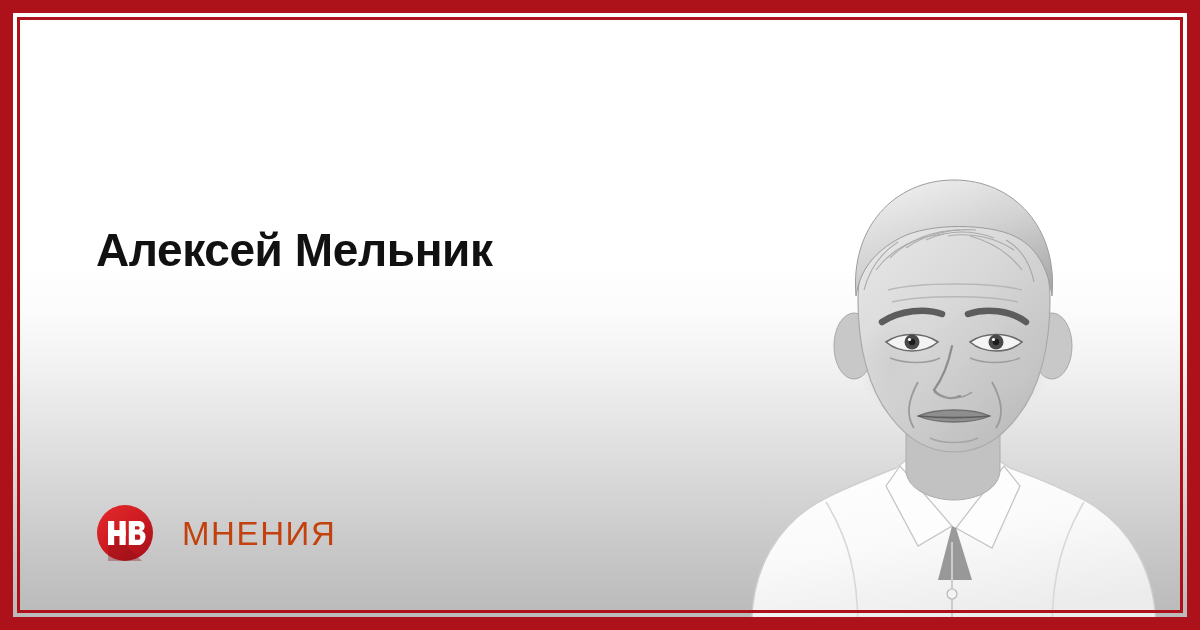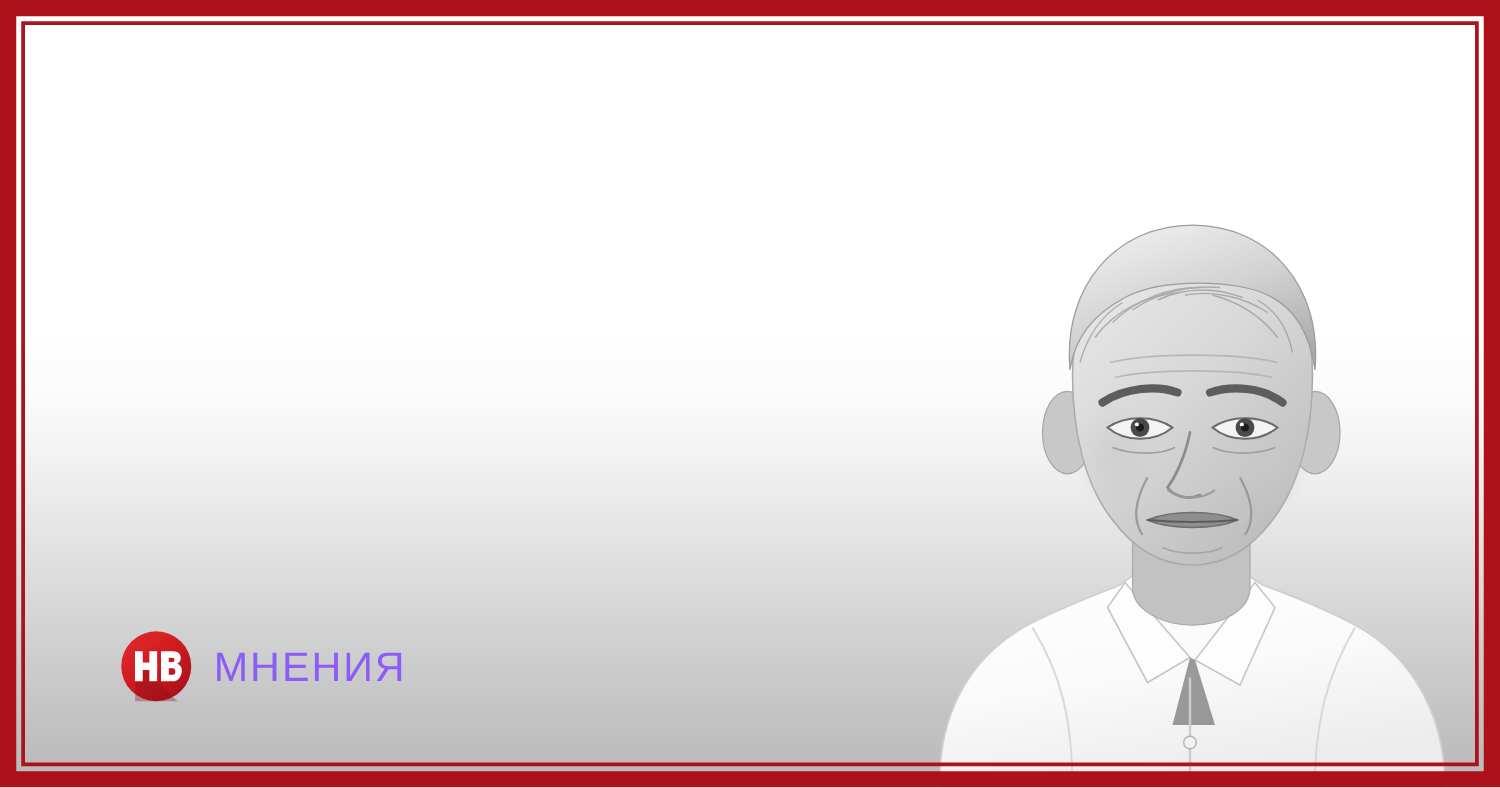--- a/index.html
+++ b/index.html
@@ -103,25 +103,25 @@
     display: flex;
     align-items: center;
   }
   .brand-badge {
     position: relative;
     width: 58px;
     height: 58px;
     flex: none;
   }
   .brand-label {
-    margin-left: 17px;
+    margin-left: 28px;
     font-size: 33px;
     font-weight: normal;
     letter-spacing: 1.6px;
-    color: #8b5cf6;
+    color: #c2410c;
     line-height: 1;
   }
 </style>
 </head>
 <body>
 
 <div id="card">
 
   <div class="bg"></div>
 
@@ -238,20 +238,21 @@
         <path d="M288 140 C 320 132, 390 132, 422 140"></path>
         <path d="M292 152 C 322 145, 388 145, 418 152"></path>
       </g>
     </svg>
   </div>
 
   <div class="frame-outer"></div>
   <div class="frame-inner"></div>
 
   <div class="text-block">
+    <h1 class="person-name">Алексей Мельник</h1>
   </div>
 
   <div class="brand">
     <div class="brand-badge">
       <svg viewBox="0 0 58 58" width="58" height="58">
         <defs>
           <linearGradient id="badgeG" x1="0.12" y1="0.05" x2="0.88" y2="0.95">
             <stop offset="0%" stop-color="#e0282a"></stop>
             <stop offset="45%" stop-color="#cf1c22"></stop>
             <stop offset="100%" stop-color="#a8101a"></stop>

